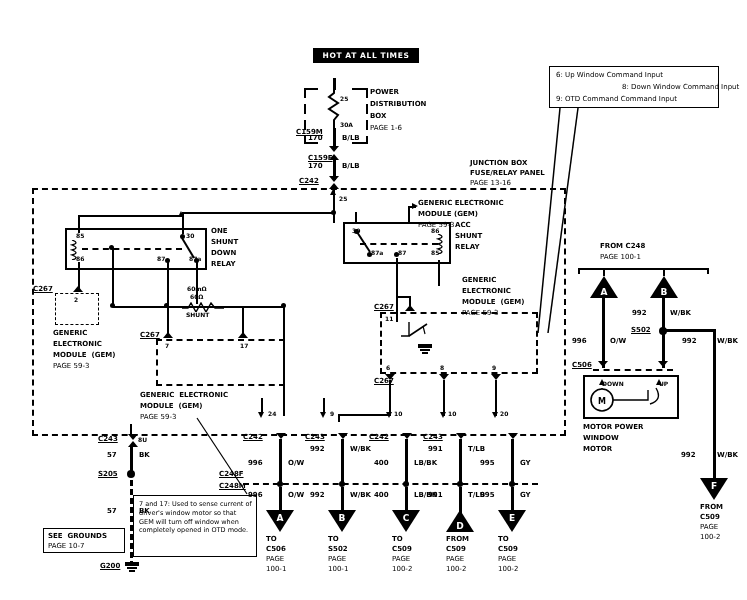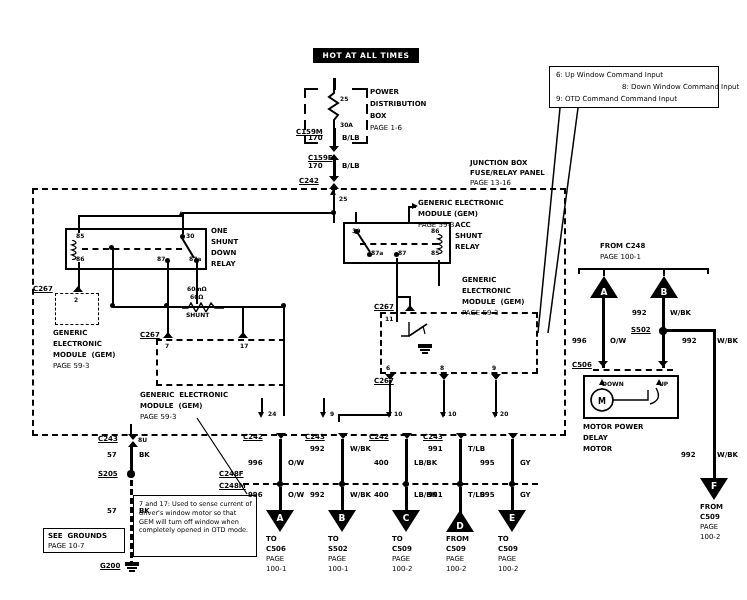--- a/index.html
+++ b/index.html
@@ -437,21 +437,21 @@
   <div class="arrowup" style="left:599px;top:379px;"></div>
   <div class="arrowup" style="left:656px;top:379px;"></div>
   <svg class="abs" style="left:588px;top:386px;width:86px;height:30px;">
     <circle cx="14" cy="14" r="11" stroke="#000" stroke-width="1.6" fill="none"></circle>
     <text x="14" y="18" font-size="8" font-family="DejaVu Sans" text-anchor="middle" font-weight="bold">M</text>
     <line x1="14" y1="2" x2="14" y2="3" stroke="#000" stroke-width="1.4"></line>
     <path d="M25,14 L60,14 L60,4" stroke="#000" stroke-width="1.4" fill="none"></path>
     <path d="M68,2 q7,12 -6,16" stroke="#000" stroke-width="1.4" fill="none"></path>
   </svg>
   <div class="t t7" style="left:583px;top:424px;">MOTOR POWER</div>
-  <div class="t t7" style="left:583px;top:435px;">DELAY</div>
+  <div class="t t7" style="left:583px;top:435px;">WINDOW</div>
   <div class="t t7" style="left:583px;top:446px;">MOTOR</div>
 
   <div class="t t7" style="left:681px;top:452px;">992</div>
   <div class="t t7" style="left:717px;top:452px;">W/BK</div>
   <div class="tri-dn" style="left:700px;top:478px;"></div>
   <div class="tri-letter" style="left:700px;top:481px;">F</div>
   <div class="t t7" style="left:700px;top:504px;">FROM</div>
   <div class="t t7" style="left:700px;top:514px;">C509</div>
   <div class="t t7" style="left:700px;top:524px;font-weight:normal;">PAGE</div>
   <div class="t t7" style="left:700px;top:534px;font-weight:normal;">100-2</div>

